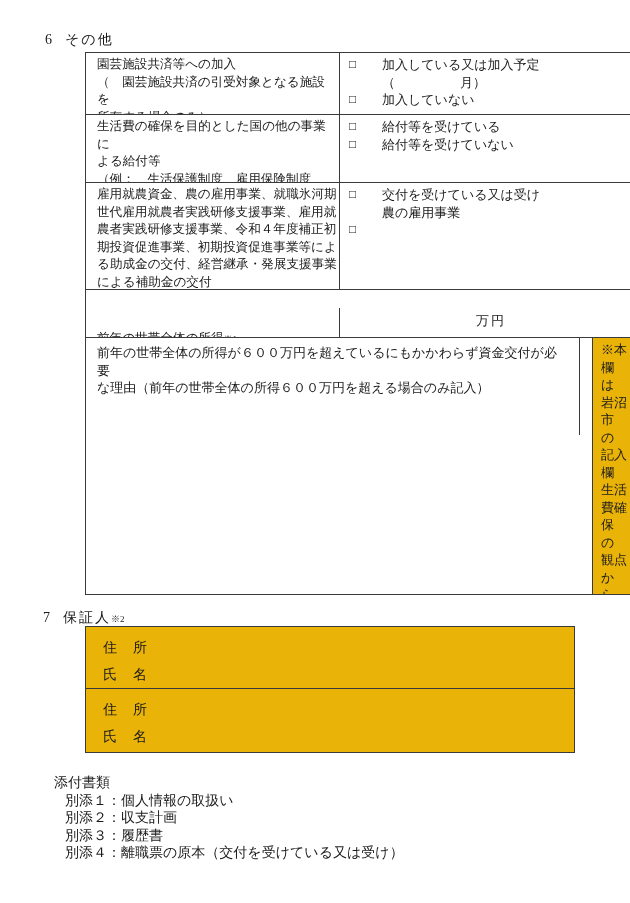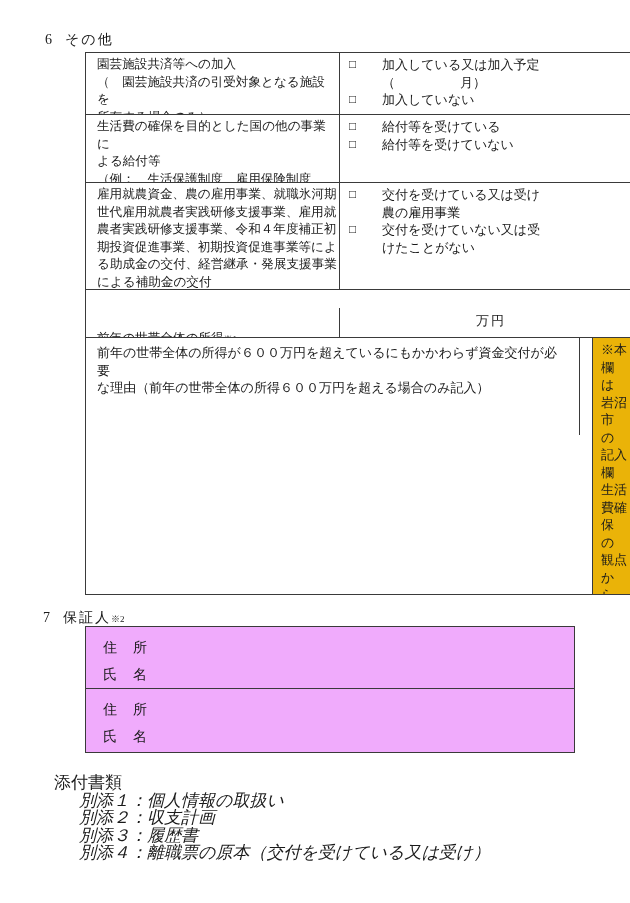--- a/index.html
+++ b/index.html
@@ -58,29 +58,29 @@
   .office-box {
     flex:1; border-top:none; border-bottom:none;
     background:#eab308;
     padding:3px 8px 0 8px;
     white-space:pre-line;
   }
 
   
   .guarantor-table {
     position:absolute; left:85px; top:626px; width:490px;
-    border:1px solid #3a3a3a; background:#f0abfc;
+    border:1px solid #3a3a3a; background:#eab308;
   }
   .gcell { height:62px; border-bottom:1px solid #3a3a3a; padding:7px 0 0 17px; font-size:14px; }
   .gcell.last { border-bottom:none; height:63px; }
   .glabel { line-height:27px; letter-spacing:1px; }
 
   
-  .attachments { position:absolute; left:54px; top:774px; font-size:17px; line-height:17.6px; }
-  .att-items { margin-left:25px;font-style:italic; }
+  .attachments { position:absolute; left:54px; top:774px; font-size:14px; line-height:17.6px; }
+  .att-items { margin-left:11px; }
   .att-item { white-space:nowrap; }
 </style>
 </head>
 <body>
 
 <div class="page">
 
   <div class="sec-title" id="sec6-title">
     <span class="sec-num">6</span><span class="sec-name">その他</span>
   </div>
@@ -129,22 +129,20 @@
 る助成金の交付、経営継承・発展支援事業
 による補助金の交付</div>
       <div class="cr">
         <div class="opt">
           <span class="cb">□</span>
           <span class="ot">交付を受けている又は受け
 農の雇用事業</span>
         </div>
         <div class="opt">
           <span class="cb">□</span>
-          <span class="ot">交付を受けていない又は受
-けたことがない</span>
         </div>
       </div>
     </div>
 
     <div class="trow r4">
       <div class="cl income-label">
         <span>前年の世帯全体の所得</span><span class="note-sup">※1</span>
       </div>
       <div class="cr unit-cell">
         <span>万円</span>

